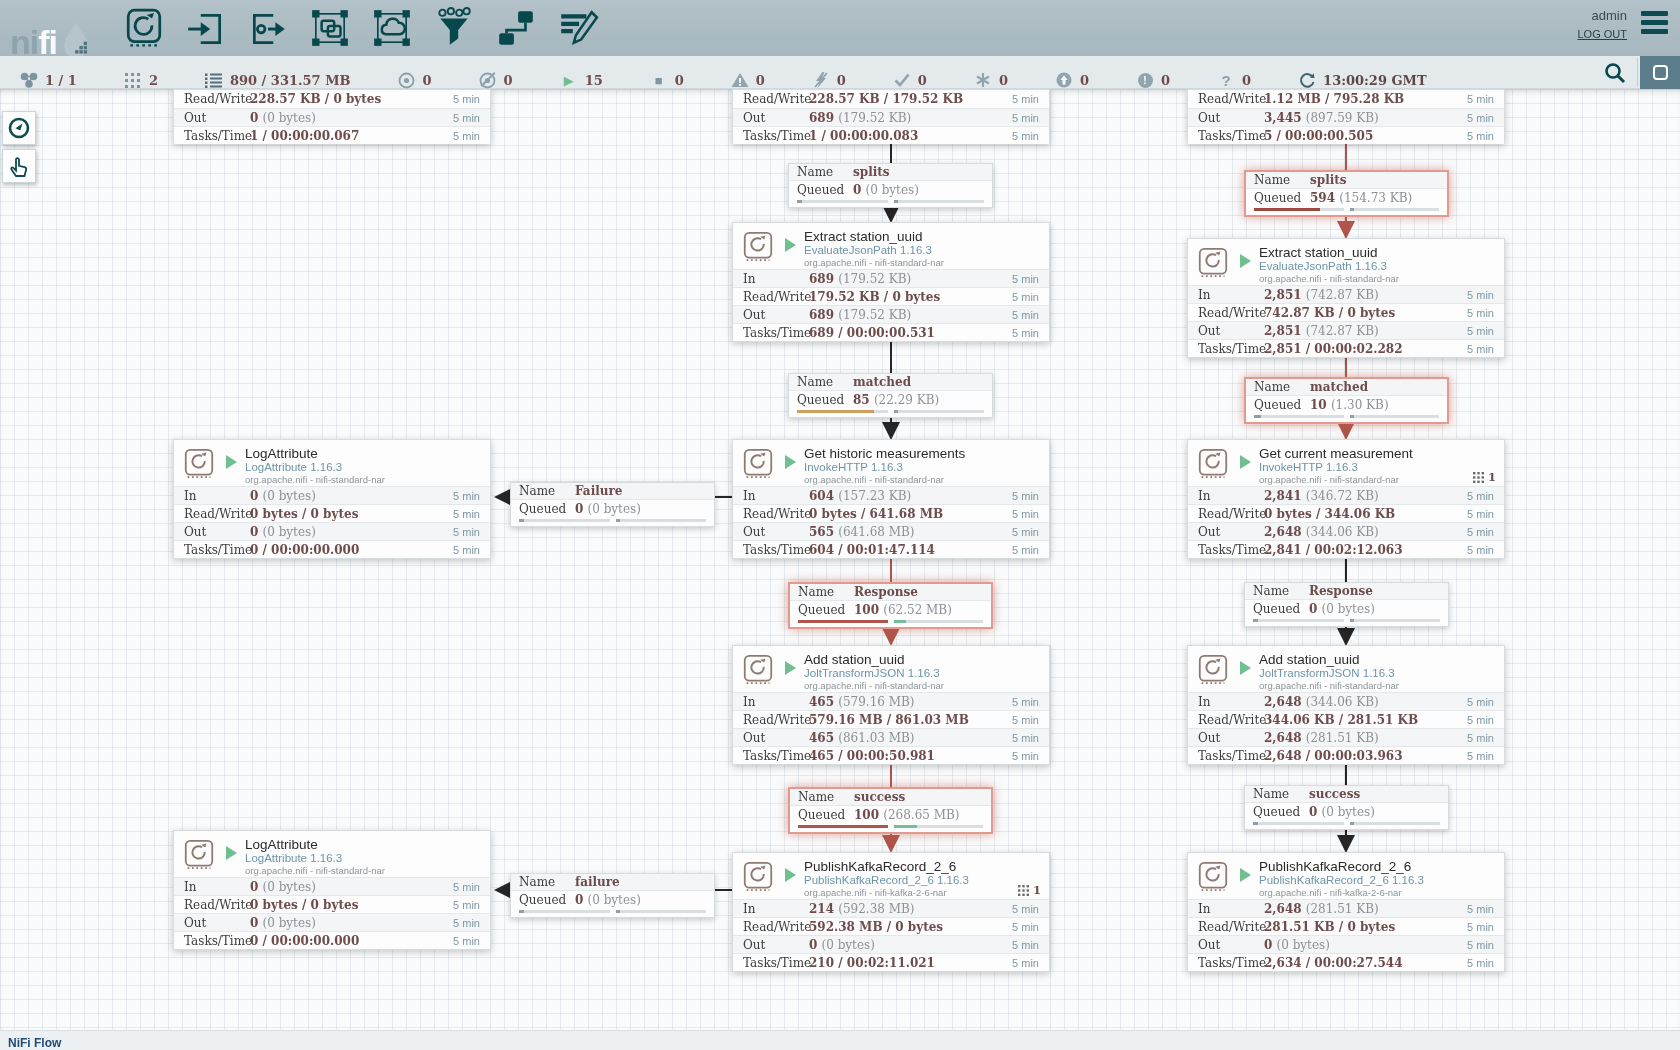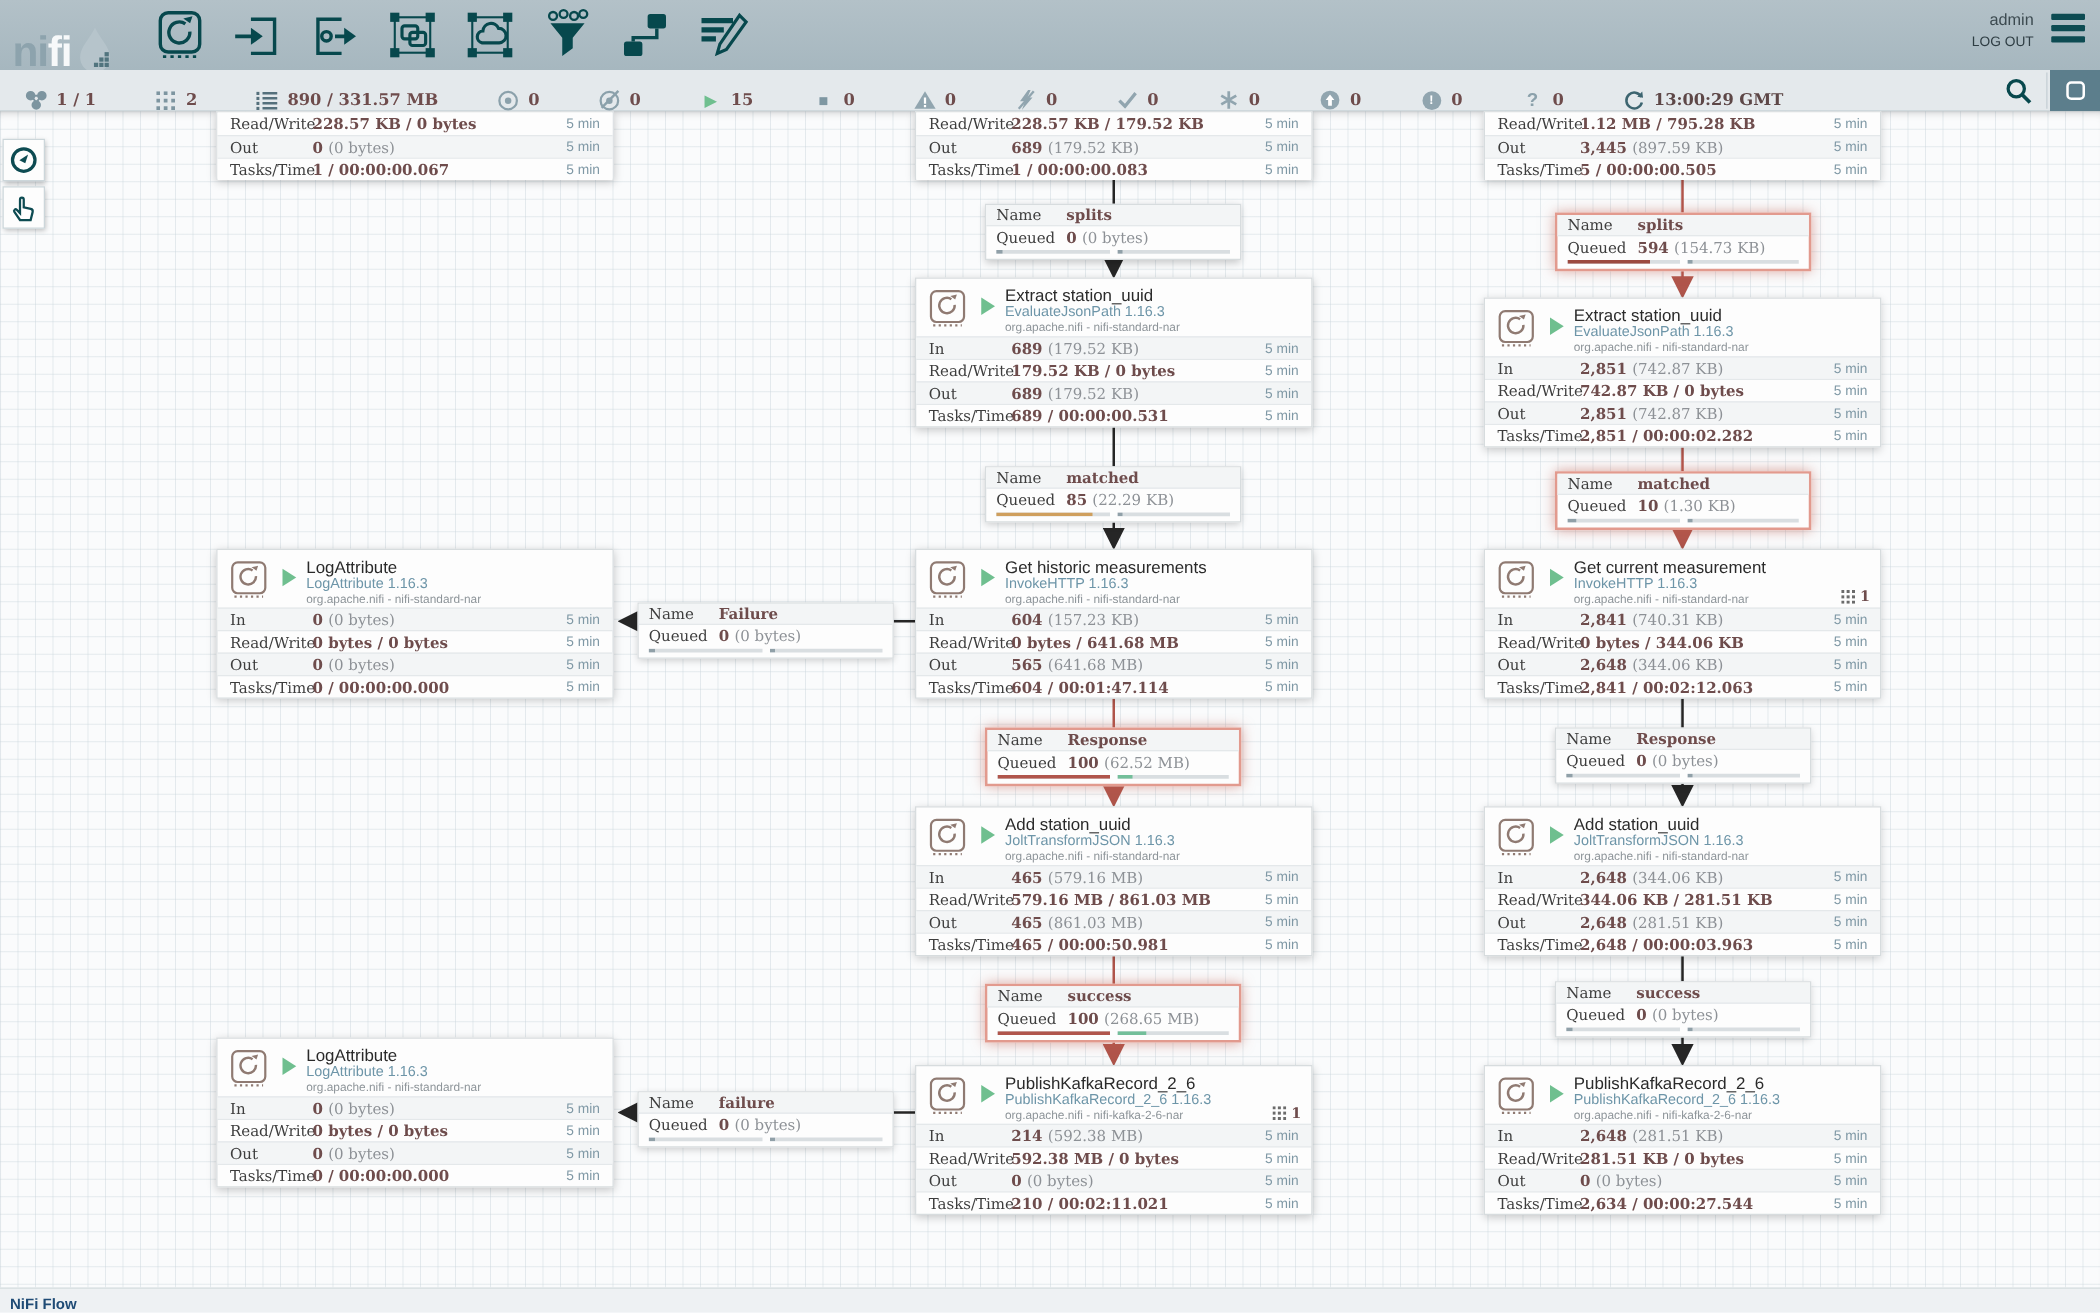--- a/index.html
+++ b/index.html
@@ -9,21 +9,21 @@
   .toolbar { position:absolute; left:0; top:0; width:1680px; height:56px; background:linear-gradient(#b3c1c8,#a6b7bf); display:flex; align-items:center; }
   .logo { display:flex; align-items:flex-end; margin-left:10px; margin-right:28px; }
   .logo .ni { font-size:34px; font-weight:bold; color:#8da3ad; letter-spacing:-1px; }
   .logo .fi { font-size:34px; font-weight:bold; color:#f7f9fa; letter-spacing:-1px;margin-top:28px; }
   .logo svg { margin-left:2px; margin-bottom:2px; }
   .comp-btn { width:46px; height:46px; margin-right:16px; display:flex; align-items:center; justify-content:center; cursor:grab; }
   .comp-btn svg { stroke:#07484d; }
   .tb-right { position:absolute; right:12px; top:8px; display:flex; align-items:flex-start; }
   .tb-user { text-align:right; margin-right:14px; }
   .tb-user .uname { font-size:13px; color:#3c4a50; line-height:16px; }
-  .tb-user .logout { font-size:11px; color:#2e3d43; cursor:pointer; line-height:18px; display:inline-block; }
+  .tb-user .logout { font-size:11px; color:#2e3d43; text-decoration:underline; cursor:pointer; line-height:18px; display:inline-block; }
   .hamburger { padding-top:3px; cursor:pointer; }
   .hamburger div { width:27px; height:5px; background:#0d4b52; margin-bottom:4px; border-radius:1px; }
 
   
   .statusbar { position:absolute; left:0; top:56px; width:1680px; height:33px; background:#e4e9ec; border-bottom:1px solid #cfd8dc; display:flex; align-items:center; padding-left:20px; }
   .sb-item { display:flex; align-items:center; margin-right:47px;margin-top:16px; }
   .sb-item .ic { display:inline-flex; align-items:center; justify-content:center; width:18px; height:18px; margin-right:7px; color:#8ba1ab; position:relative; }
   .sb-val { font-family:"DejaVu Serif",serif; font-size:13px; font-weight:bold; color:#6e4c4c; white-space:nowrap; }
   .sb-time { font-family:"DejaVu Serif",serif; font-size:13px; font-weight:bold; color:#5d4747; }
   .glyph { font-size:14px; line-height:1; }
@@ -746,21 +746,21 @@
               <rect y="8.6" width="2.4" height="2.4"></rect>
               <rect x="4.3" y="8.6" width="2.4" height="2.4"></rect>
               <rect x="8.6" y="8.6" width="2.4" height="2.4"></rect>
             </g>
           </svg>
           <b>1</b>
         </span>
       </div>
       <div class="prow">
         <span class="plab">In</span>
-        <span class="pval statval"><span class="num">2,841 </span><span class="paren">(740.31 KB)</span></span>
+        <span class="pval statval"><span class="num">2,841 </span><span class="paren">(346.72 KB)</span></span>
         <span class="ptime">5 min</span>
       </div>
       <div class="prow">
         <span class="plab">Read/Write</span>
         <span class="pval statval">0 bytes / 344.06 KB</span>
         <span class="ptime">5 min</span>
       </div>
       <div class="prow">
         <span class="plab">Out</span>
         <span class="pval statval"><span class="num">2,648 </span><span class="paren">(344.06 KB)</span></span>

